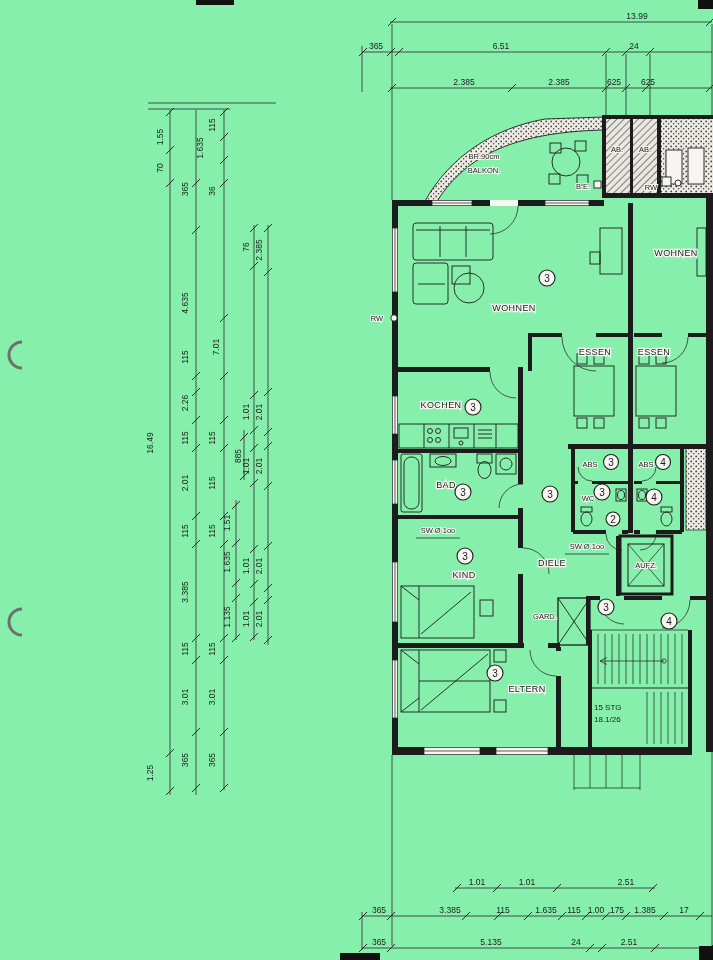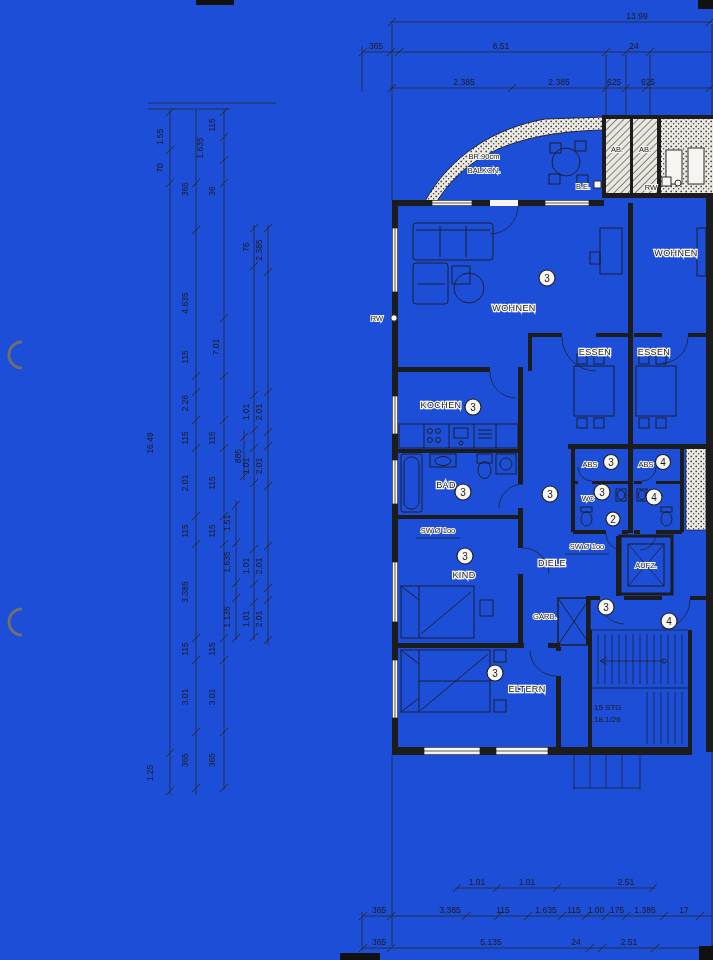--- a/index.html
+++ b/index.html
@@ -1,16 +1,16 @@
 <!DOCTYPE html>
 <html><head>
 <meta charset="utf-8">
 <style>
   html,body{margin:0;padding:0;background:#d8d8d4;}
-  .page{position:relative;width:713px;height:960px;background:#1d4ed8;overflow:hidden;
+  .page{position:relative;width:713px;height:960px;background:#86efac;overflow:hidden;
         font-family:"Liberation Sans",sans-serif;}
   svg{position:absolute;left:0;top:0;}
   svg text{fill:#1c1c1c;font-family:"Liberation Sans",sans-serif;}
   .dim{font-size:8.5px;}
   .room{font-size:9px;letter-spacing:.4px;paint-order:stroke;stroke:#f6f5f1;stroke-width:2.5px;}
   .small{font-size:7.5px;paint-order:stroke;stroke:#f6f5f1;stroke-width:2px;}
   .stair{font-size:8px;}
   .cnum{font-size:10px;}
   .w{fill:#1c1c1c;}
   .ln{stroke:#1c1c1c;fill:none;stroke-width:.9;}

